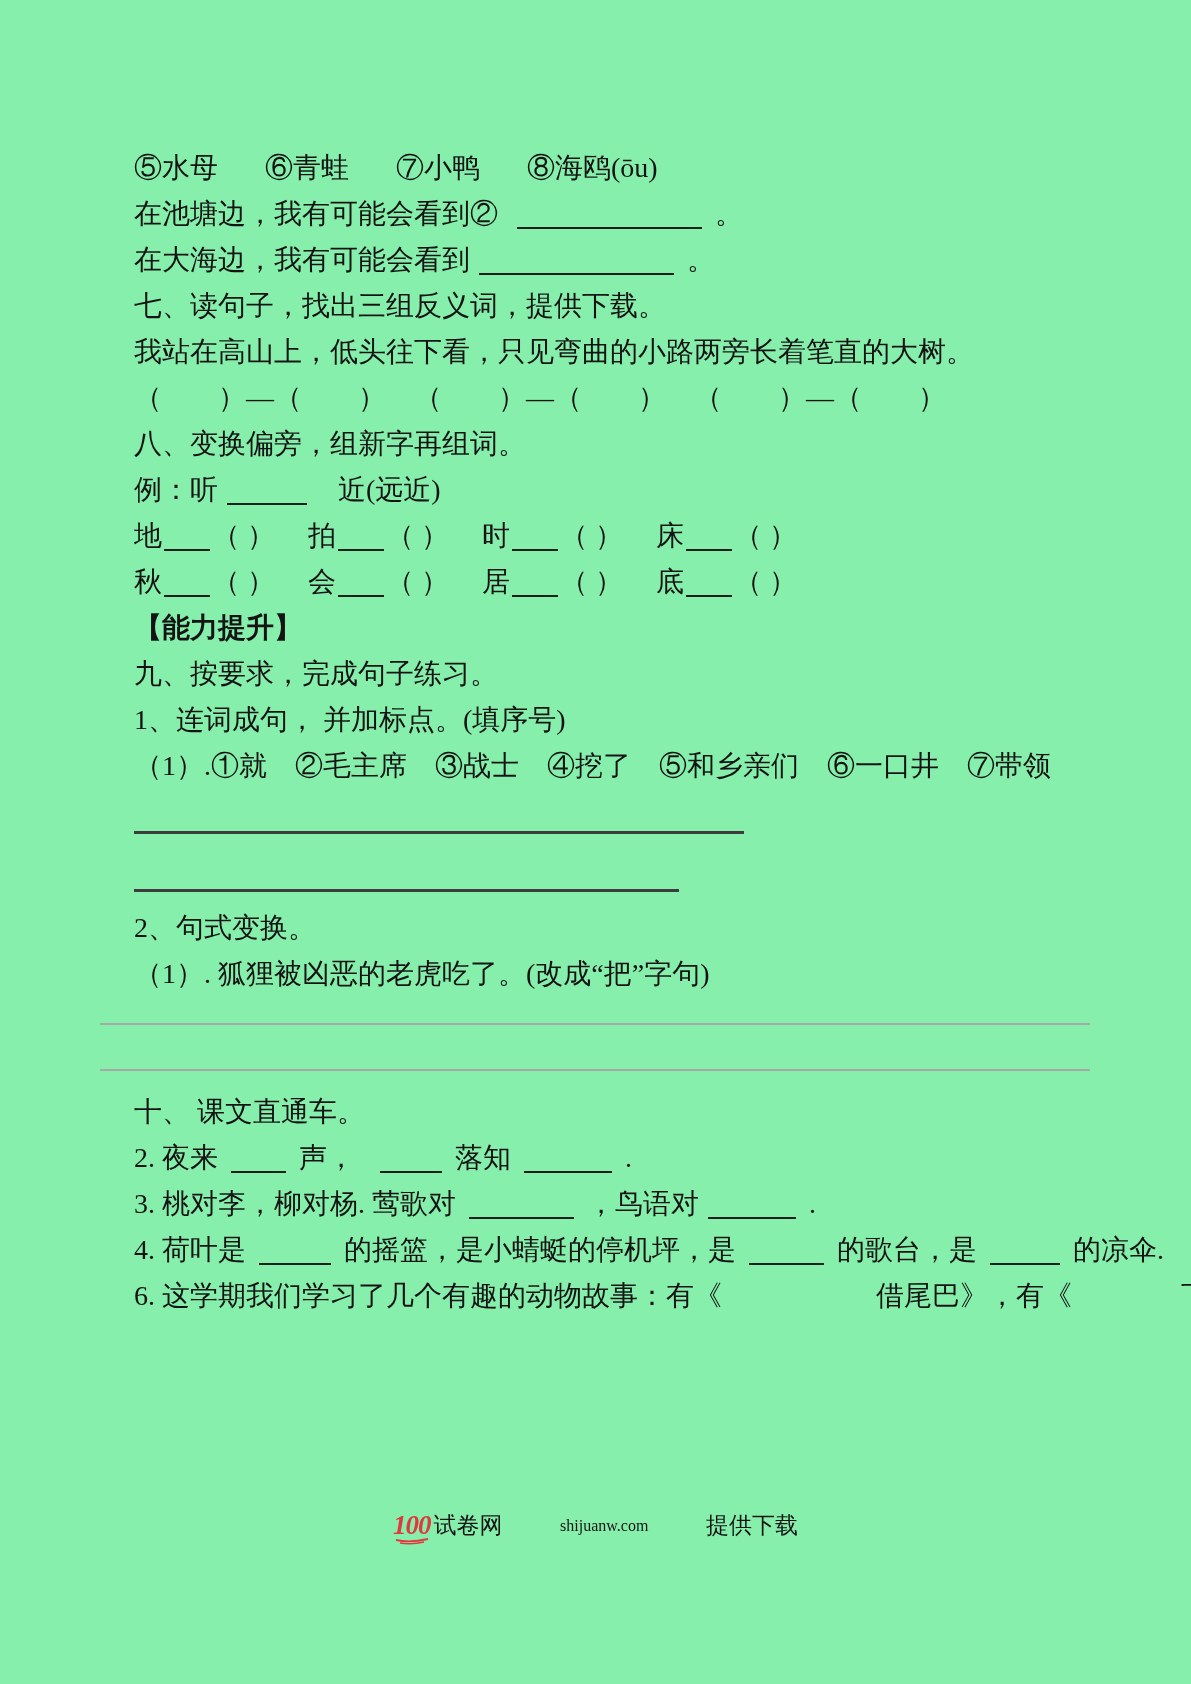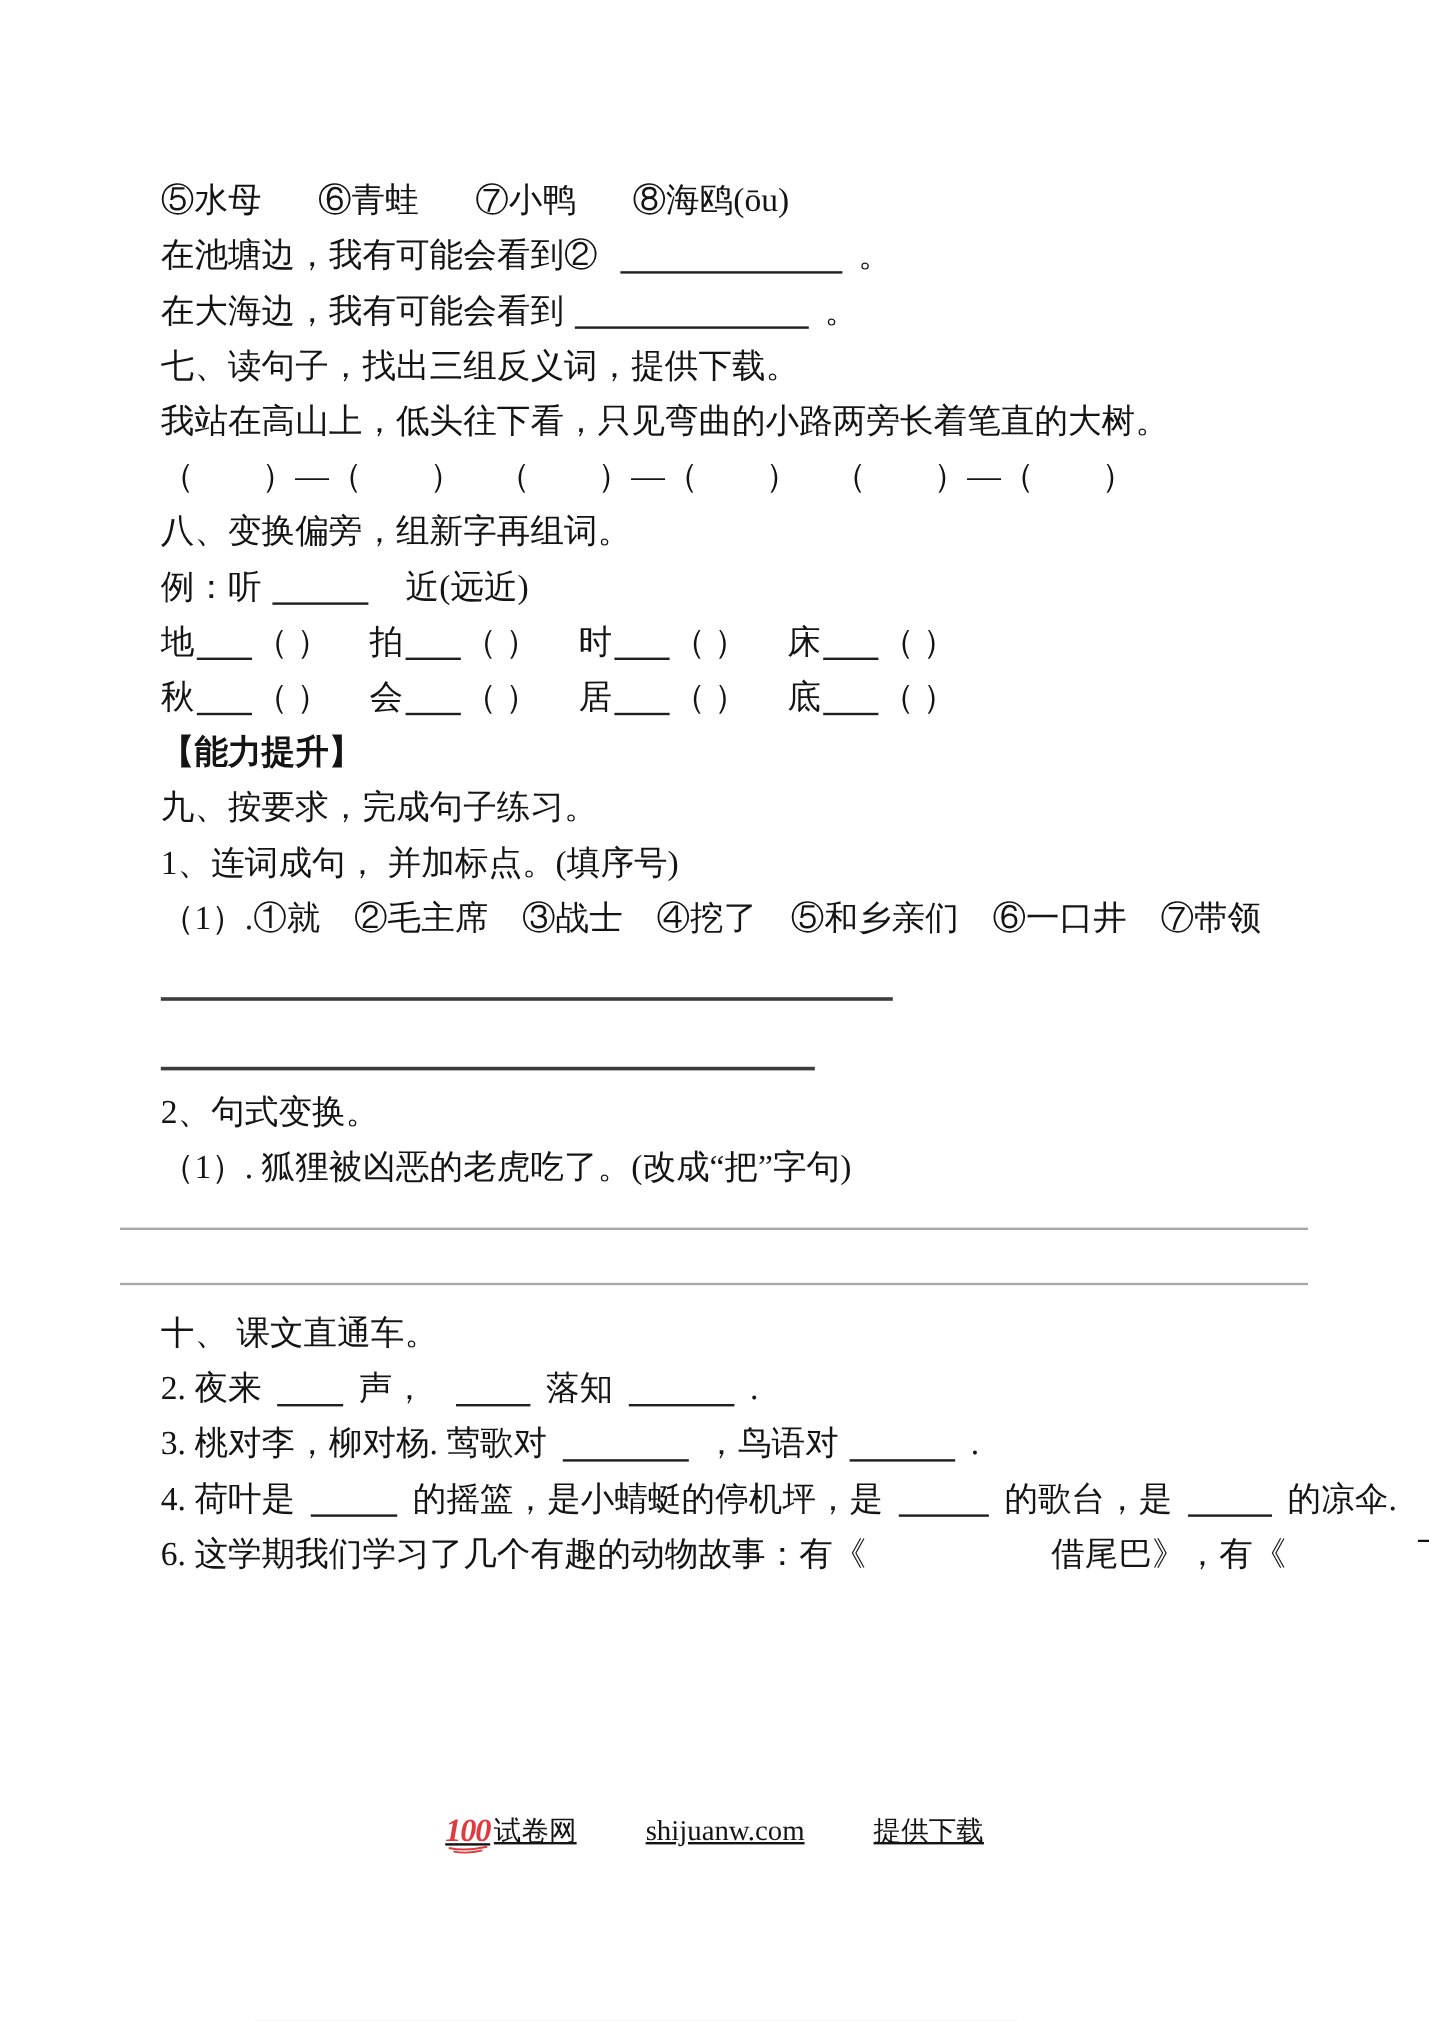--- a/index.html
+++ b/index.html
@@ -1,19 +1,19 @@
 <!DOCTYPE html>
 <html><head>
 <meta charset="utf-8">
 <style>
   html,body{margin:0;padding:0;background:#e8e8e8;}
   .page{
     position:relative;
     width:1191px;height:1684px;
-    background:#ffffff;
+    background:#86efac;
     margin:0 auto;
     font-family:"Liberation Serif","DejaVu Serif",serif;
     color:#141414;
     overflow:hidden;
   }
   .content{position:absolute;left:134px;top:145px;width:960px;}
   .row{height:46px;line-height:46px;font-size:28px;white-space:nowrap;}
   .bold{font-weight:bold;}
   .blank{
     display:inline-block;
@@ -30,29 +30,29 @@
   .answer-underline{height:30px;border-bottom:3px solid #3d3d3d;}
   .row-divider{position:relative;}
   .divider-line{
     position:absolute;left:-34px;top:26px;
     width:990px;border-top:2px solid #a8a8a8;height:0;
   }
   .footer{
     position:absolute;top:1507px;left:0;width:100%;
     text-align:center;font-size:23px;line-height:34px;white-space:nowrap;
   }
-  .footer .item{display:inline-block;vertical-align:middle;text-decoration:underline;}
+  .footer .item{display:inline-block;vertical-align:middle;}
   .logo100-wrap{position:relative;display:inline-block;margin-right:3px;}
   .logo100-num{
     color:#e0393e;font-style:italic;font-weight:700;
     font-size:27px;letter-spacing:-1px;
   }
   .logo100-swoosh{position:absolute;left:1px;bottom:-1px;}
   .footer-gap{display:inline-block;width:46px;}
-  .domain-text{font-size:24px;}
+  .domain-text{font-size:16px;}
 </style>
 </head>
 <body>
 
 <div class="page">
   <div class="content">
 
     <div class="row">
       <span class="opt">⑤水母</span>
       <span class="opt">⑥青蛙</span>

